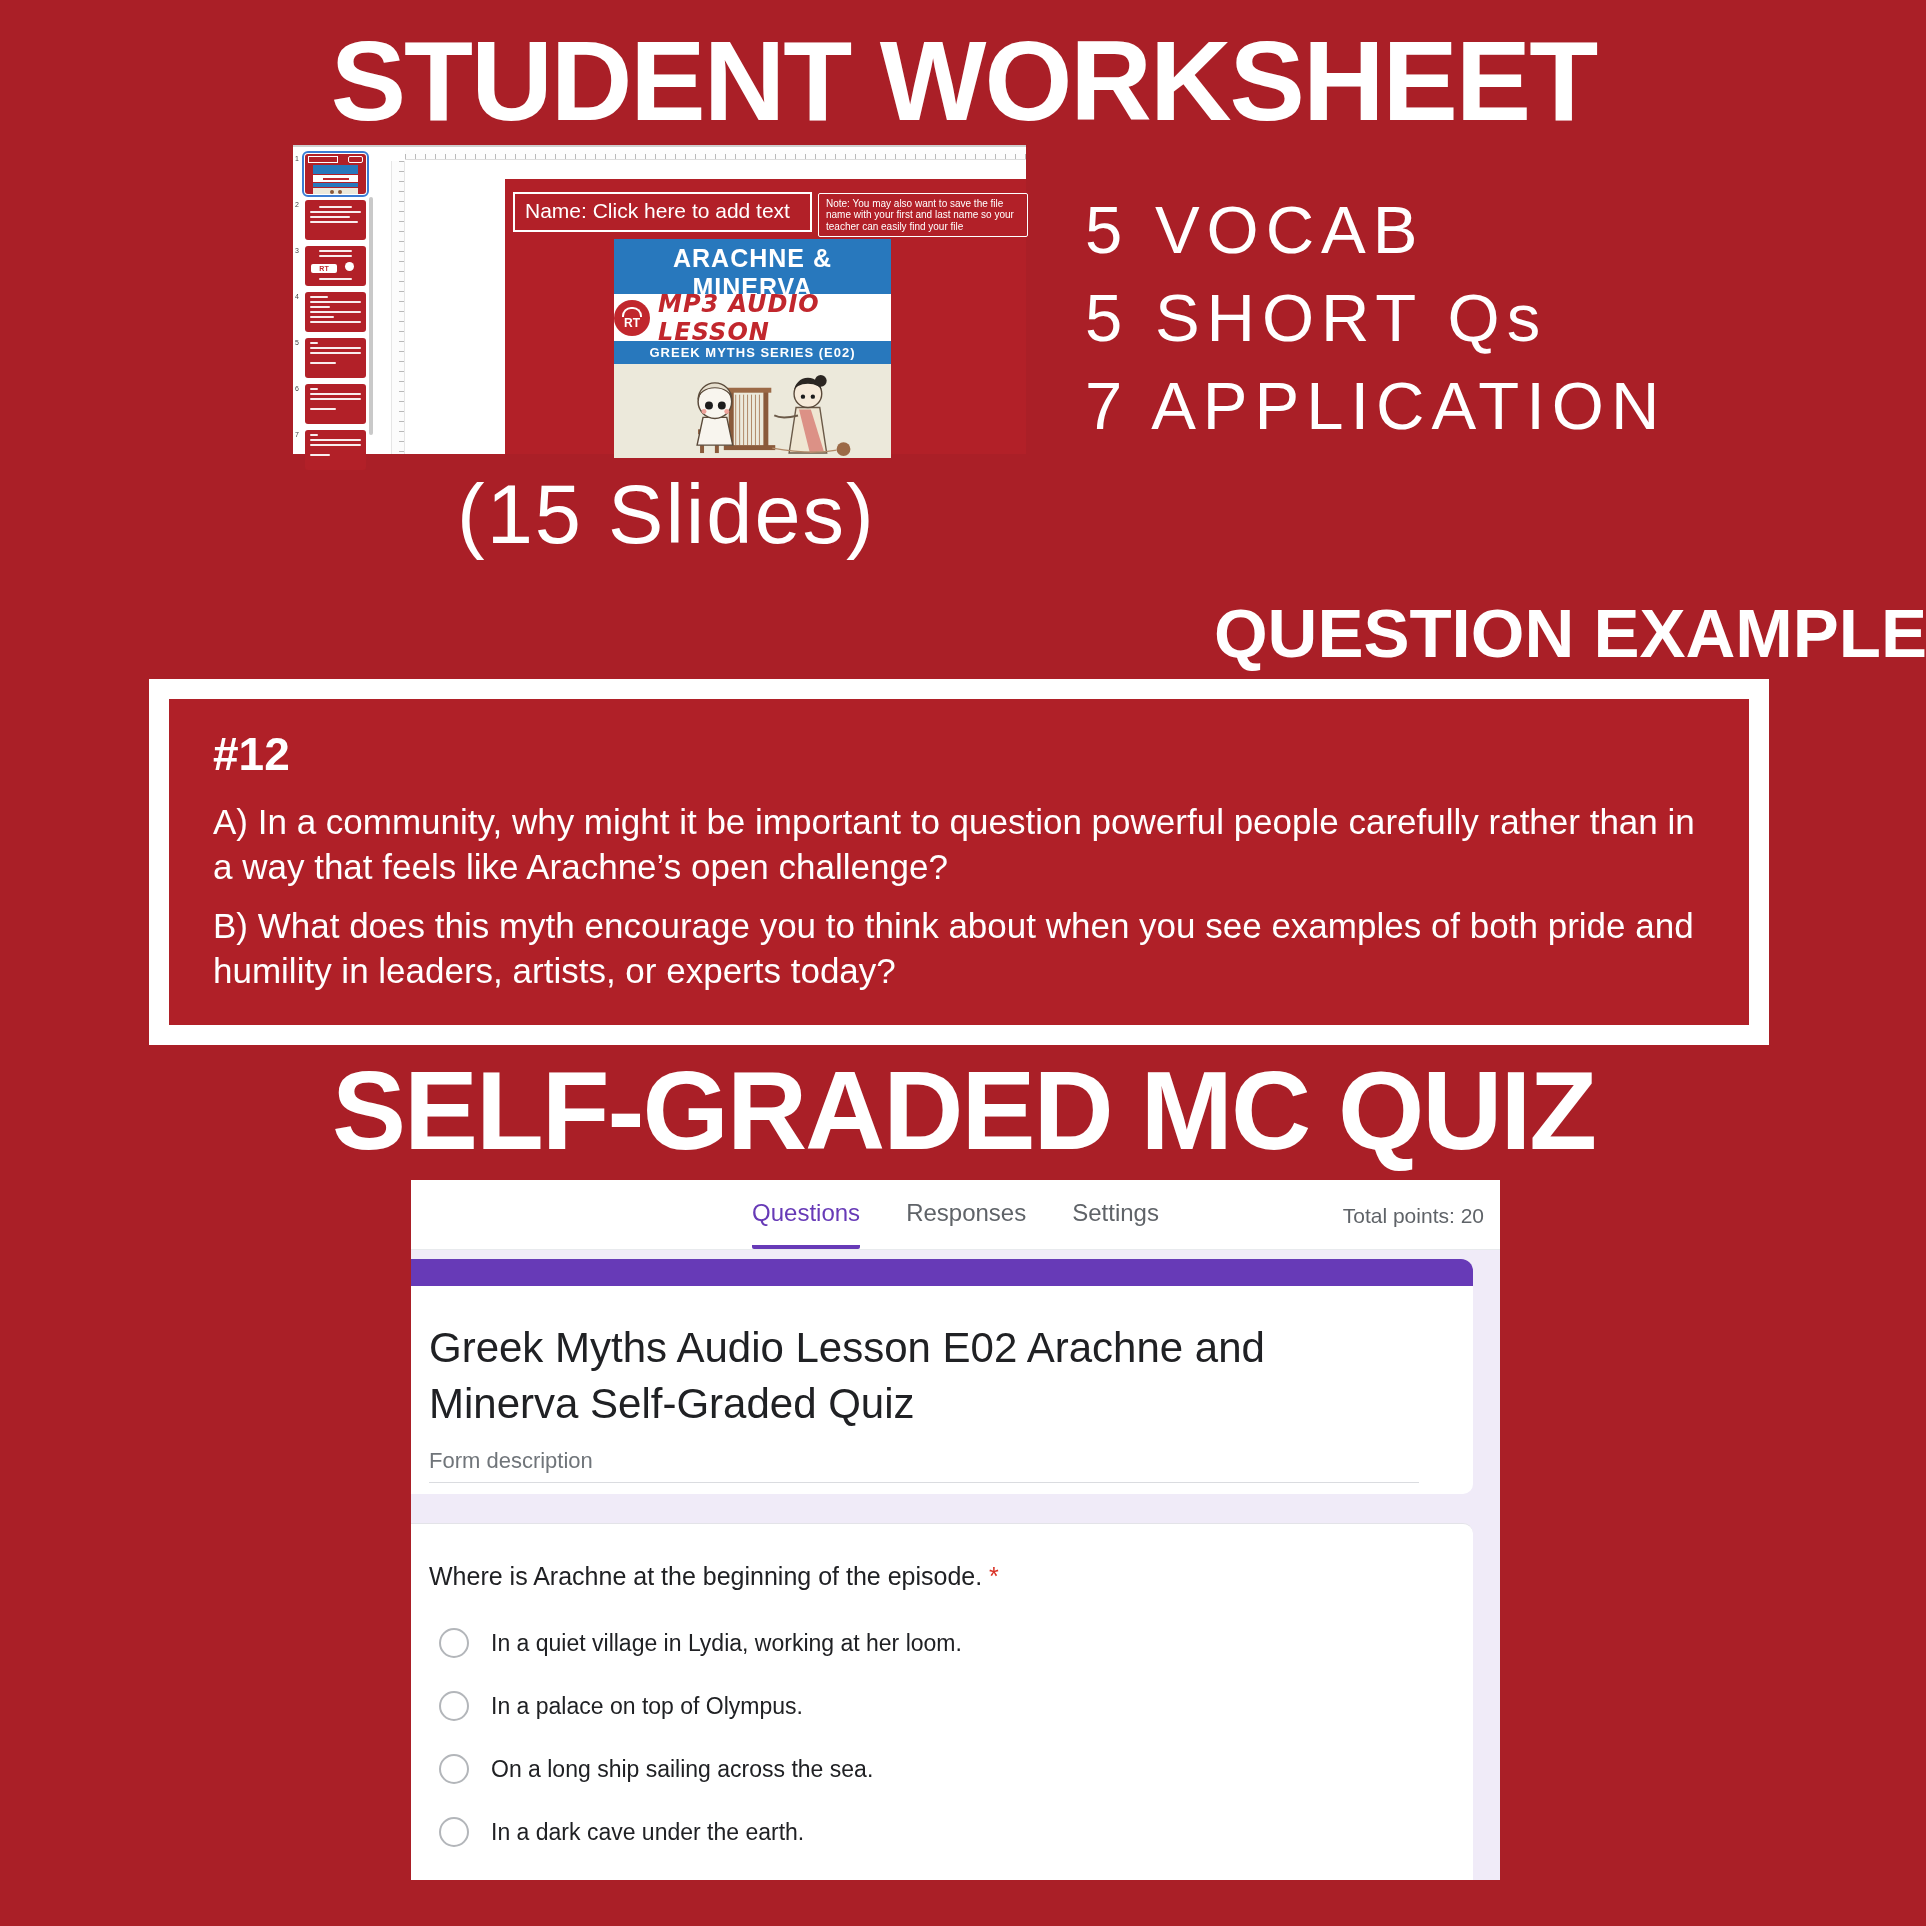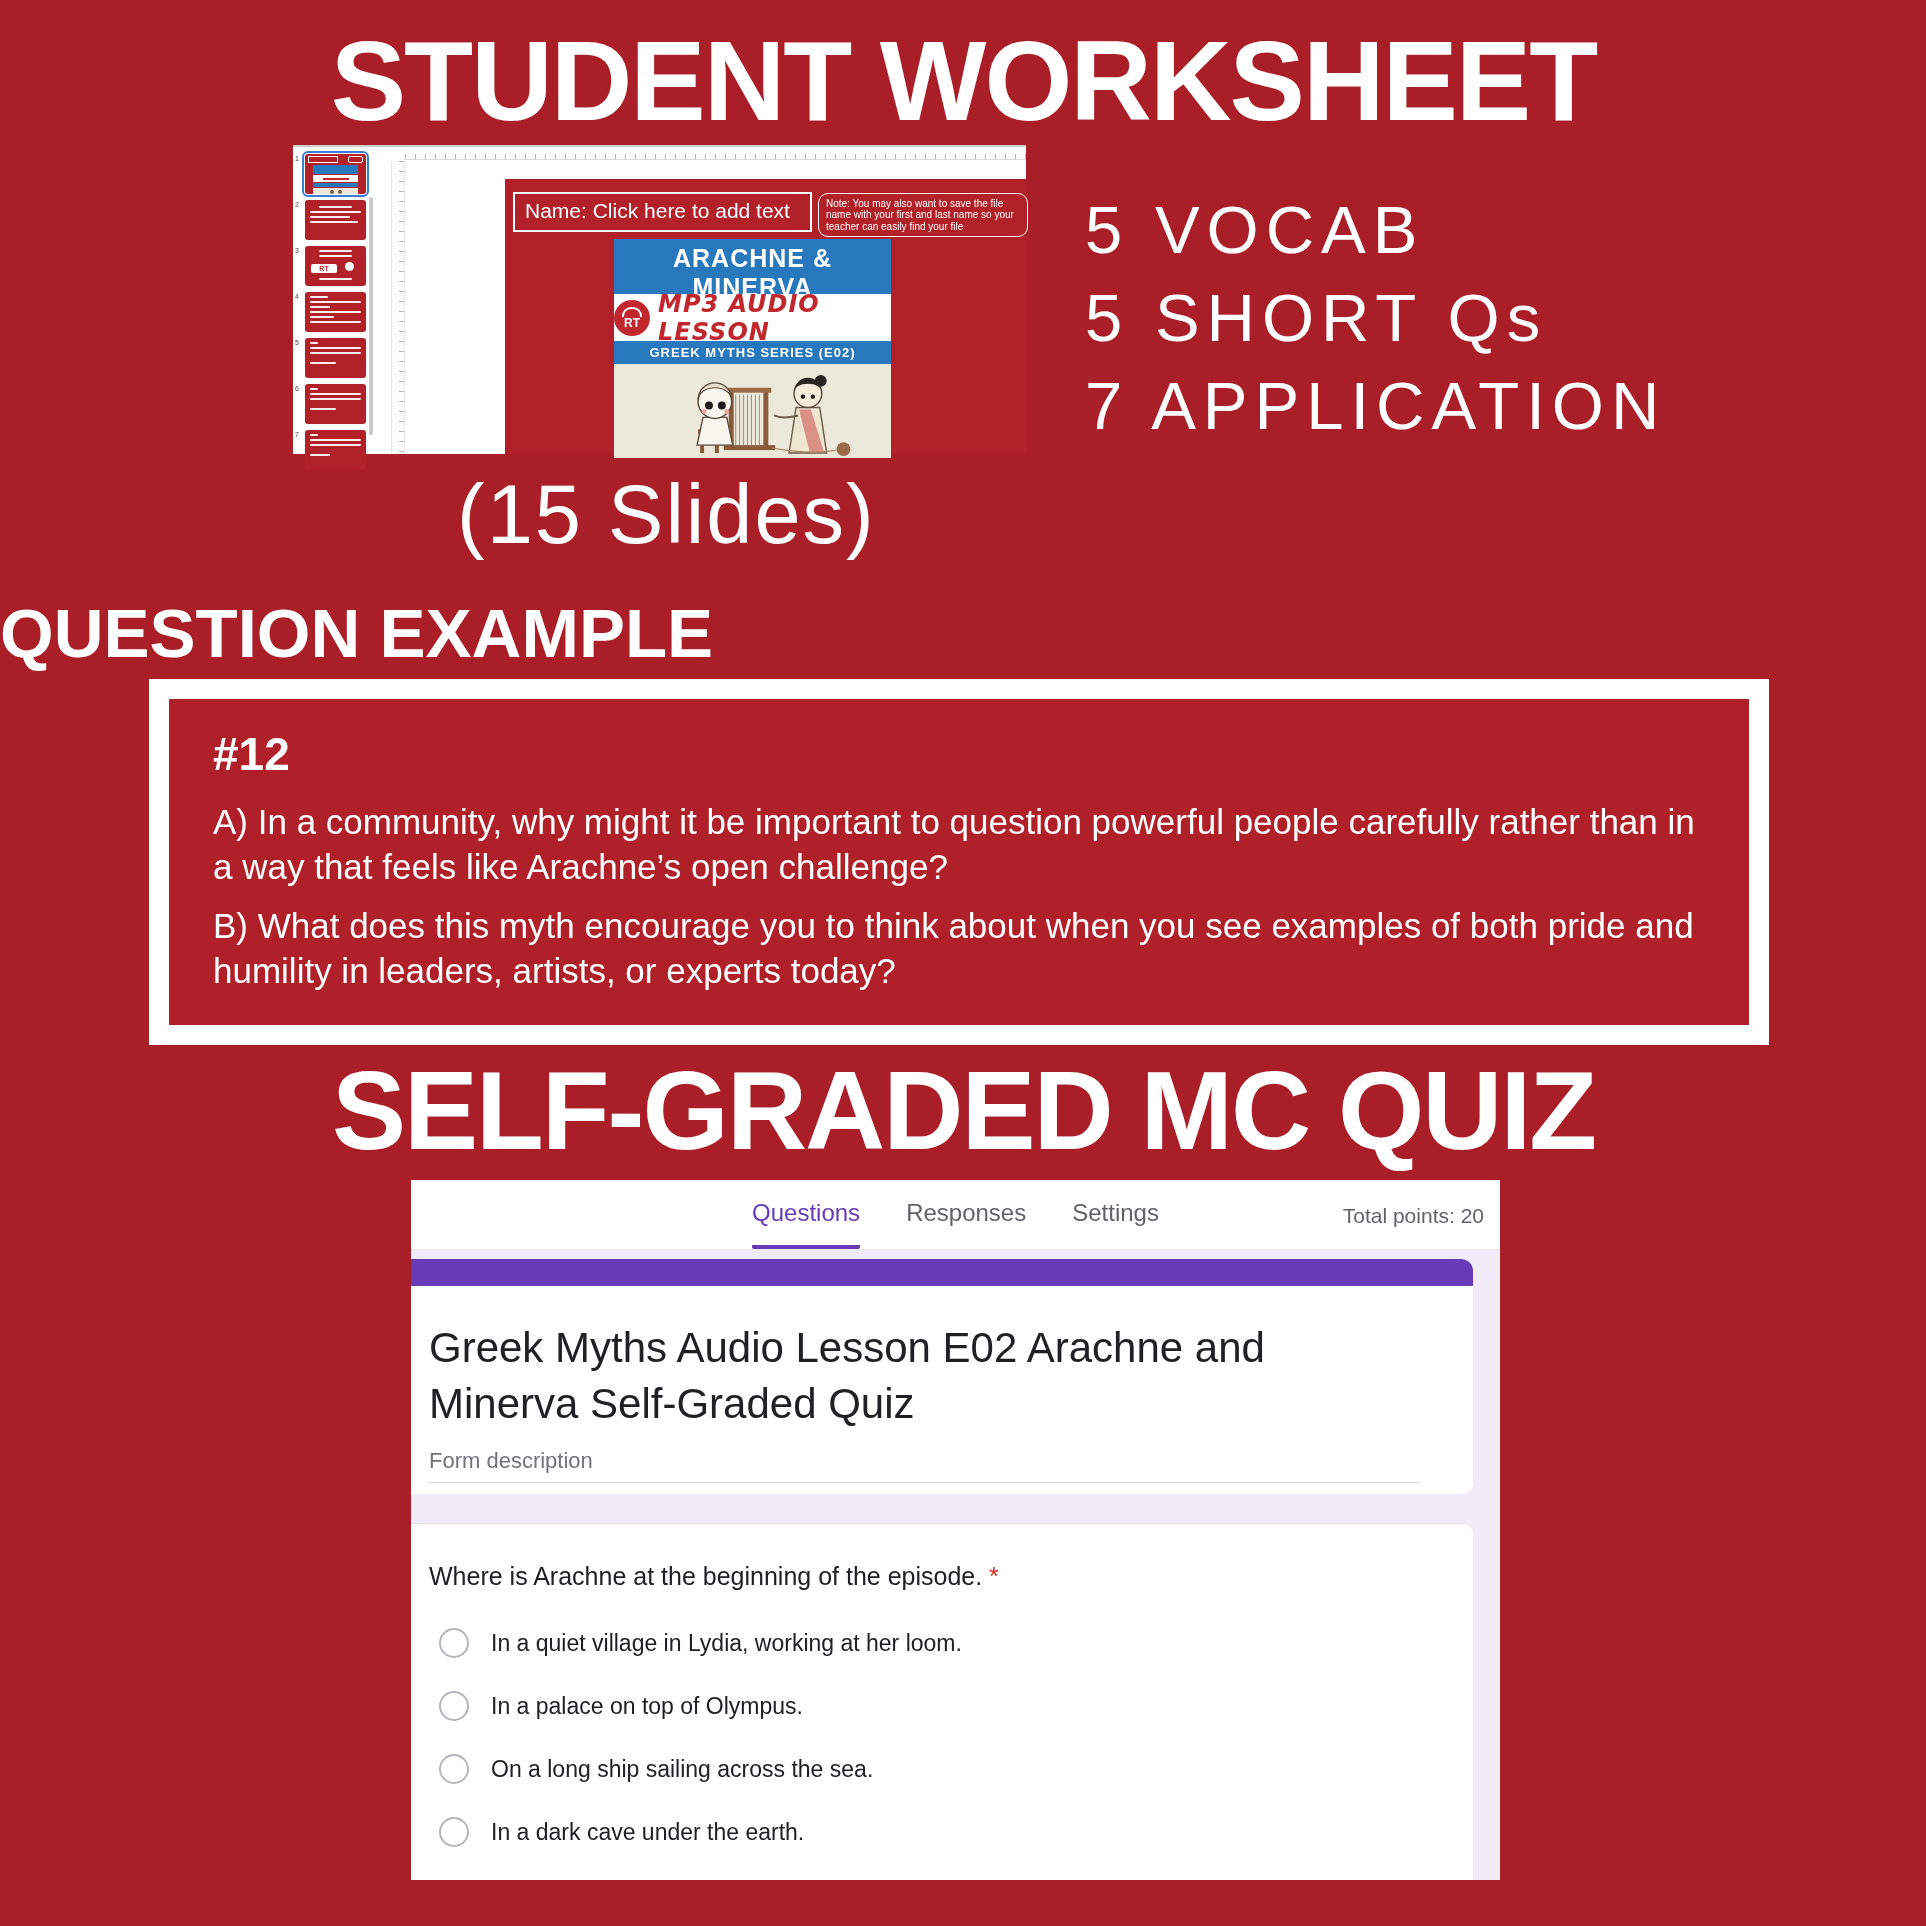--- a/index.html
+++ b/index.html
@@ -3,21 +3,21 @@
 <meta charset="utf-8">
 <style>
   html,body{margin:0;padding:0;}
   body{width:1927px;height:1927px;position:relative;overflow:hidden;
        font-family:"Liberation Sans",sans-serif;background:#AA1F27;}
   .abs{position:absolute;}
 
   
   .main-title{top:24px;left:0;width:1927px;text-align:center;font-size:113px;
     font-weight:800;letter-spacing:-2px;color:#fff;line-height:1.02;}
-  .q-example-title{top:594px;left:0;width:1927px;text-align:left;font-size:69px;
+  .q-example-title{top:594px;left:0;width:1927px;text-align:right;font-size:69px;
     font-weight:800;color:#fff;}
   .quiz-title{top:1047px;left:0;width:1927px;text-align:center;font-size:111px;
     font-weight:800;letter-spacing:-2px;color:#fff;}
   .features{left:1085px;top:186px;color:#fff;font-size:67px;line-height:88px;
     font-weight:400;letter-spacing:7px;white-space:nowrap;}
   .slides-count{left:457px;top:467px;color:#fff;font-size:83px;font-weight:400;
     letter-spacing:2px;}
 
   
   .editor{left:293px;top:145px;width:733px;height:309px;background:#fff;
@@ -33,21 +33,21 @@
     border-left:1px solid #e6e6e6;border-right:1px solid #e6e6e6;
     background-image:repeating-linear-gradient(to bottom,#b9b9b9 0 1px,transparent 1px 10px);
     background-size:5px 100%;background-repeat:no-repeat;background-position:right;}
   .hruler{left:112px;right:0;top:3px;height:9px;background:#fcfcfc;
     border-bottom:1px solid #dcdcdc;
     background-image:repeating-linear-gradient(to right,#b9b9b9 0 1px,transparent 1px 10px);
     background-size:100% 5px;background-repeat:no-repeat;background-position:bottom;}
   .slide-canvas{left:212px;top:20px;right:0;bottom:0;background:#B22028;margin-top:12px;}
   .name-box{left:8px;top:13px;width:285px;height:36px;border:2px solid #fff;
     color:#fff;font-size:21px;line-height:34px;padding-left:10px;box-sizing:content-box;}
-  .note-box{left:313px;top:14px;width:194px;border:1px solid #fff;border-radius:10px;
+  .note-box{left:313px;top:14px;width:194px;border:1px solid #fff;border-radius:2px;
     color:#fff;font-size:10px;line-height:11.4px;padding:4px 7px;}
   .title-card{left:109px;top:60px;width:277px;height:219px;}
   .band-blue1{height:55px;background:#2878BD;text-align:center;}
   .card-line1{font-size:25px;font-weight:800;color:#fff;letter-spacing:1px;padding-top:5px;}
   .card-line2{font-size:16px;color:#fff;font-style:italic;font-weight:700;
     font-family:"DejaVu Sans",sans-serif;letter-spacing:2px;}
   .band-white{height:47px;background:#fff;display:flex;align-items:center;justify-content:center;gap:8px;}
   .logo-circle{width:36px;height:36px;border-radius:50%;background:#C1272D;color:#fff;
     display:flex;flex-direction:column;align-items:center;justify-content:center;flex:0 0 auto;}
   .logo-arc{width:16px;height:8px;border:2px solid #fff;border-bottom:none;

